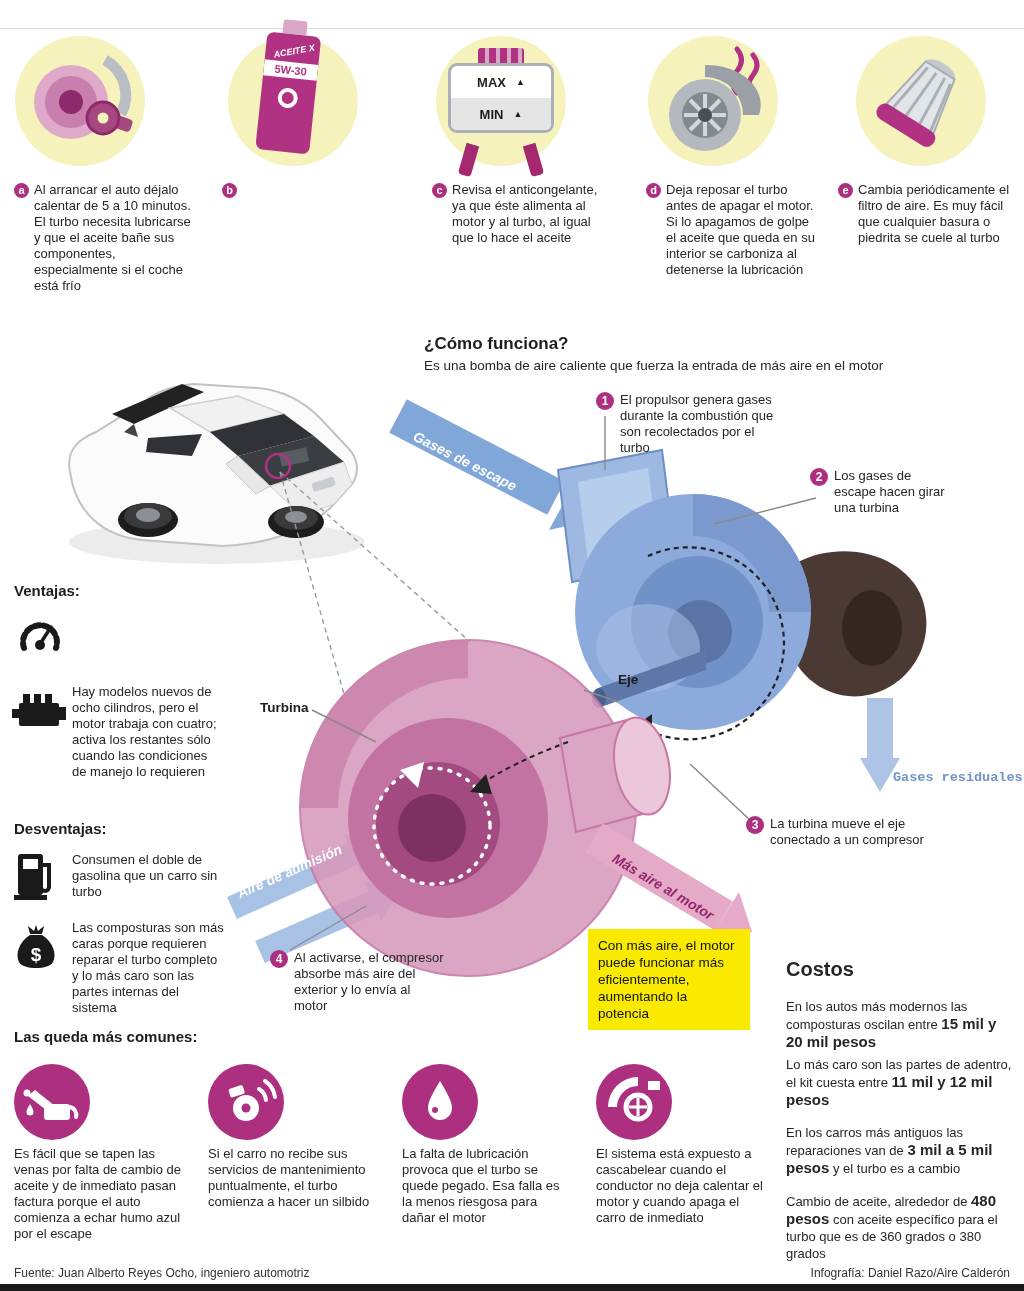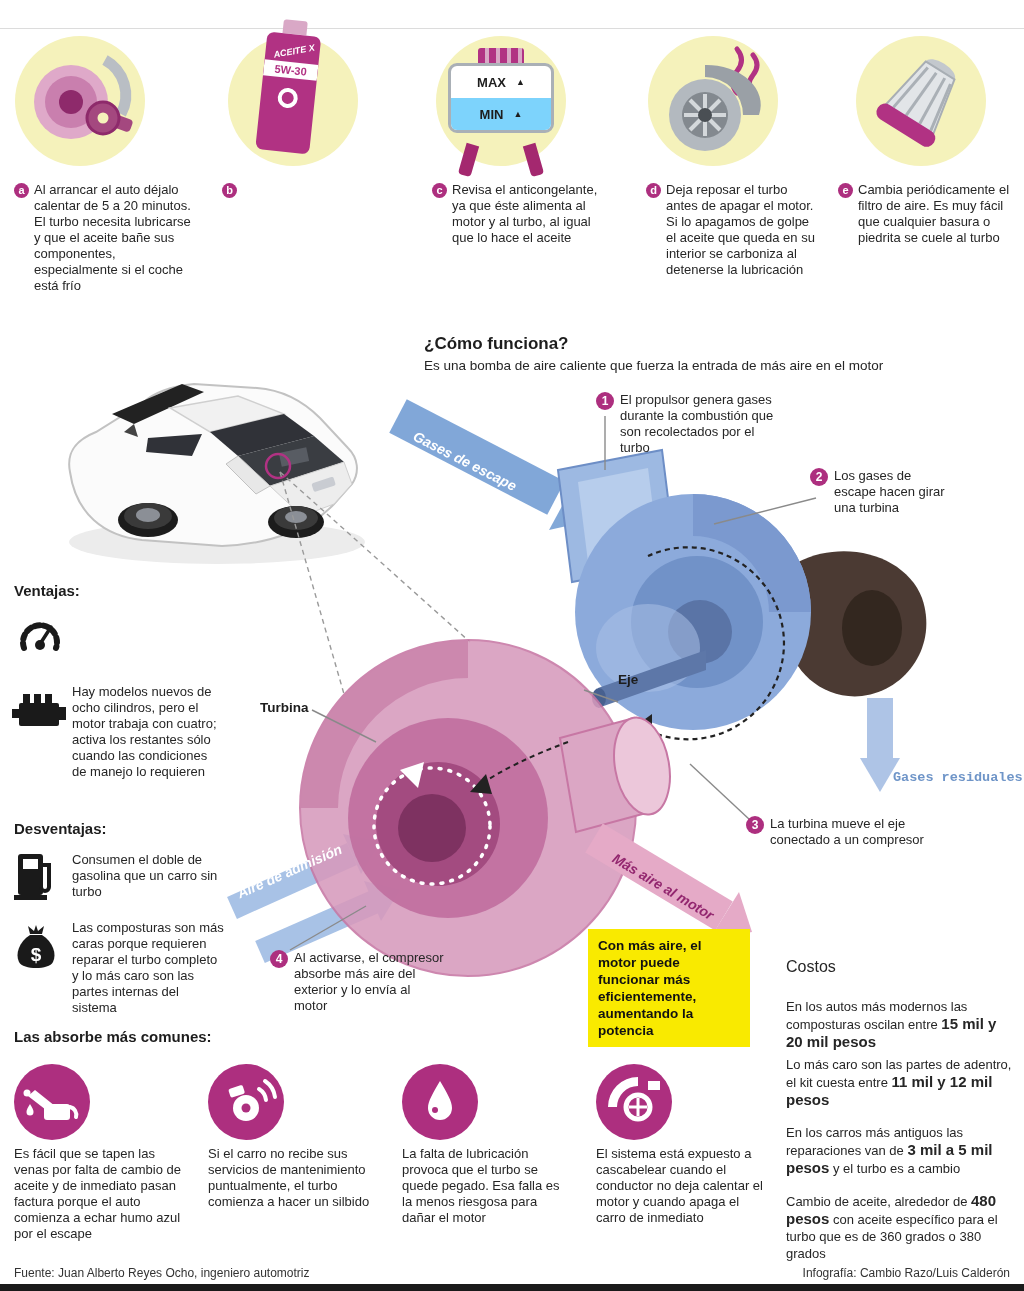--- a/index.html
+++ b/index.html
@@ -15,44 +15,44 @@
   .h-title { font-size:17px; font-weight:bold; color:#1d1d1d; }
   .h-sub { font-size:13.5px; color:#262626; }
   .step { position:absolute; font-size:13px; line-height:16px; padding-left:24px; }
   .step .nbadge { position:absolute; left:0; top:0; width:18px; height:18px; border-radius:50%;
            background:#ad2f7f; color:#fff; font-size:12px; font-weight:bold; text-align:center; line-height:18px; }
   .lbl-bold { font-size:13.5px; font-weight:bold; color:#1d1d1d; }
   .arrow-lbl { font-size:14px; font-weight:bold; font-style:italic; white-space:nowrap; }
   .white-lbl { color:#ffffff; }
   .magenta-lbl { color:#93276f; }
   .blue-lbl { font-size:13.5px; font-weight:bold; color:#6f95c8; white-space:nowrap; }
-  .hilite { background:#f9ea00; font-size:13.5px; font-weight:bold; line-height:17px; padding:8px 10px; color:#111; }
+  .hilite { background:#f9ea00; font-size:13.5px; font-weight:normal; line-height:17px; padding:8px 10px; color:#111; }
   .sec-h { font-size:15px; font-weight:bold; color:#1d1d1d; }
   .body-txt { font-size:13px; line-height:16px; }
   .falla-circle { position:absolute; width:76px; height:76px; border-radius:50%; background:#ad2f7f; }
   .cost-item { font-size:13px; line-height:17px; }
   .cost-bold { font-weight:bold; font-size:15px; }
-  .cost-title { font-size:16px; font-weight:normal; }
+  .cost-title { font-size:20px; font-weight:bold; }
   .foot { font-size:12px; color:#333; }
   .leader { stroke:#8a8a8a; stroke-width:1.4; }
   .dash-gray { stroke:#9a9a9a; stroke-width:1.4; stroke-dasharray:5 4; fill:none; }
   
   .bottle { position:absolute; left:34px; top:-16px; transform:rotate(6deg); }
   .bottle-cap { width:24px; height:14px; background:#d9a8c6; margin-left:15px; border-radius:3px 3px 0 0; }
   .bottle-body { width:54px; height:118px; background:#b13283; border-radius:7px; overflow:hidden; }
   .bottle-brand { color:#fff; font-size:9px; font-weight:bold; font-style:italic; transform:rotate(-16deg); padding:12px 2px 0 6px; white-space:nowrap; }
   .bottle-grade { background:#fff; color:#b13283; font-weight:bold; font-size:11px; text-align:center; margin-top:6px; padding:2px 0; }
   .bottle-emblem { width:20px; height:20px; border:4px solid #fff; border-radius:50%; margin:10px auto 0; }
   
   .tank { position:absolute; left:12px; top:12px; width:106px; }
   .tank-cap { width:46px; height:15px; margin:0 auto; border-radius:3px 3px 0 0;
               background:repeating-linear-gradient(90deg,#b13283 0 7px,#d9a8c6 7px 11px); }
   .tank-body { width:106px; height:70px; background:#fff; border:3px solid #aab0b6; border-radius:9px; overflow:hidden; }
   .tank-row { display:flex; justify-content:center; gap:10px; align-items:center; font-weight:bold; font-size:13px; color:#1d1d1d; height:32px; }
-  .tank-min { background:#7dd3fc; }
+  .tank-min { background:#e5e5e5; }
   .tri { font-size:9px; }
   .hose { position:absolute; width:13px; height:32px; background:#a4286f; top:96px; border-radius:0 0 4px 4px; }
   .hose-l { left:14px; transform:rotate(16deg); }
   .hose-r { right:14px; transform:rotate(-16deg); }
 </style>
 </head>
 <body>
 
 <div class="page">
 
@@ -127,21 +127,21 @@
           <line x1="68" y1="28" x2="71" y2="80"></line>
           <line x1="76" y1="30" x2="84" y2="80"></line>
         </g>
         <rect x="27" y="80" width="66" height="17" rx="8" fill="#b13283"></rect>
       </g>
     </svg>
   </div>
 
   <div class="tip" style="left:14px; top:182px; width:178px;">
     <span class="badge">a</span>
-    <span>Al arrancar el auto déjalo calentar de 5 a 20 minutos. El turbo necesita lubricarse y que el aceite bañe sus componentes, especialmente si el coche está frío</span>
+    <span>Al arrancar el auto déjalo calentar de 5 a 10 minutos. El turbo necesita lubricarse y que el aceite bañe sus componentes, especialmente si el coche está frío</span>
   </div>
   <div class="tip" style="left:222px; top:182px; width:174px;">
     <span class="badge">b</span>
   </div>
   <div class="tip" style="left:432px; top:182px; width:178px;">
     <span class="badge">c</span>
     <span>Revisa el anticongelante, ya que éste alimenta al motor y al turbo, al igual que lo hace  el aceite</span>
   </div>
   <div class="tip" style="left:646px; top:182px; width:174px;">
     <span class="badge">d</span>
@@ -285,21 +285,21 @@
     <path d="M29,15 h6 v22 a4,4 0 0 1 -8,0" fill="none" stroke="#1a1a1a" stroke-width="4"></path>
   </svg>
   <div class="abs body-txt" style="left:72px; top:852px; width:152px;">Consumen el doble de gasolina que un carro sin turbo</div>
   <svg class="abs" style="left:12px; top:922px;" width="48" height="52" viewBox="0 0 48 52">
     <path d="M16,4 L22,9 L24,3 L26,9 L32,4 L30,12 L18,12 Z" fill="#1a1a1a"></path>
     <path d="M18,13 C7,20 3,32 7,40 C11,48 37,48 41,40 C45,32 41,20 30,13 Z" fill="#1a1a1a"></path>
     <text x="24" y="39" text-anchor="middle" font-size="19" font-weight="bold" fill="#ffffff" font-family="Liberation Sans, sans-serif">$</text>
   </svg>
   <div class="abs body-txt" style="left:72px; top:920px; width:154px;">Las composturas son más caras porque requieren reparar el turbo completo y lo más caro son las partes internas del sistema</div>
 
-  <div class="abs sec-h" style="left:14px; top:1028px;">Las absorbe más comunes:</div>
+  <div class="abs sec-h" style="left:14px; top:1028px;">Las queda más comunes:</div>
 
   <div class="falla-circle" style="left:14px; top:1064px;">
     <svg width="76" height="76" viewBox="0 0 76 76">
       <g fill="#ffffff">
         <polygon points="14,32 21,26 41,42 36,49"></polygon>
         <rect x="30" y="40" width="26" height="16" rx="3"></rect>
         <circle cx="13" cy="29" r="3.5"></circle>
         <path d="M16,40 c-2.5,4 -3.5,6 -3.5,8 a3.5,3.5 0 0 0 7,0 c0,-2 -1,-4 -3.5,-8 z"></path>
       </g>
       <path d="M56,43 a8,8 0 0 1 6,10" stroke="#ffffff" stroke-width="4" fill="none" stroke-linecap="round"></path>
@@ -339,16 +339,16 @@
   </div>
   <div class="abs body-txt" style="left:596px; top:1146px; width:172px;">El sistema está expuesto a cascabelear cuando el conductor no deja calentar el motor y cuando apaga el carro de inmediato</div>
 
   <div class="abs cost-title" style="left:786px; top:958px;">Costos</div>
   <p class="abs cost-item" style="left:786px; top:998px; width:230px;"><span>En los autos más modernos las composturas oscilan entre </span><span class="cost-bold">15 mil y 20 mil pesos</span><span></span></p>
   <p class="abs cost-item" style="left:786px; top:1056px; width:230px;"><span>Lo más caro son las partes de adentro, el kit cuesta entre </span><span class="cost-bold">11 mil y 12 mil pesos</span><span></span></p>
   <p class="abs cost-item" style="left:786px; top:1124px; width:230px;"><span>En los carros más antiguos las reparaciones van de </span><span class="cost-bold">3 mil a 5 mil pesos</span><span> y el turbo es a cambio</span></p>
   <p class="abs cost-item" style="left:786px; top:1192px; width:230px;"><span>Cambio de aceite, alrededor de </span><span class="cost-bold">480 pesos</span><span> con aceite específico para el turbo que es de 360 grados o 380 grados</span></p>
 
   <div class="abs foot" style="left:14px; top:1266px;">Fuente: Juan Alberto Reyes Ocho, ingeniero automotriz</div>
-  <div class="abs foot" style="left:600px; top:1266px; width:410px; text-align:right;">Infografía: Cambio Razo/Luis Calderón</div>
+  <div class="abs foot" style="left:600px; top:1266px; width:410px; text-align:right;">Infografía: Daniel Razo/Aire Calderón</div>
   <div class="abs" style="left:0; top:1284px; width:1024px; height:7px; background:#1a1a1a;"></div>
 
 </div>
 
 </body></html>

